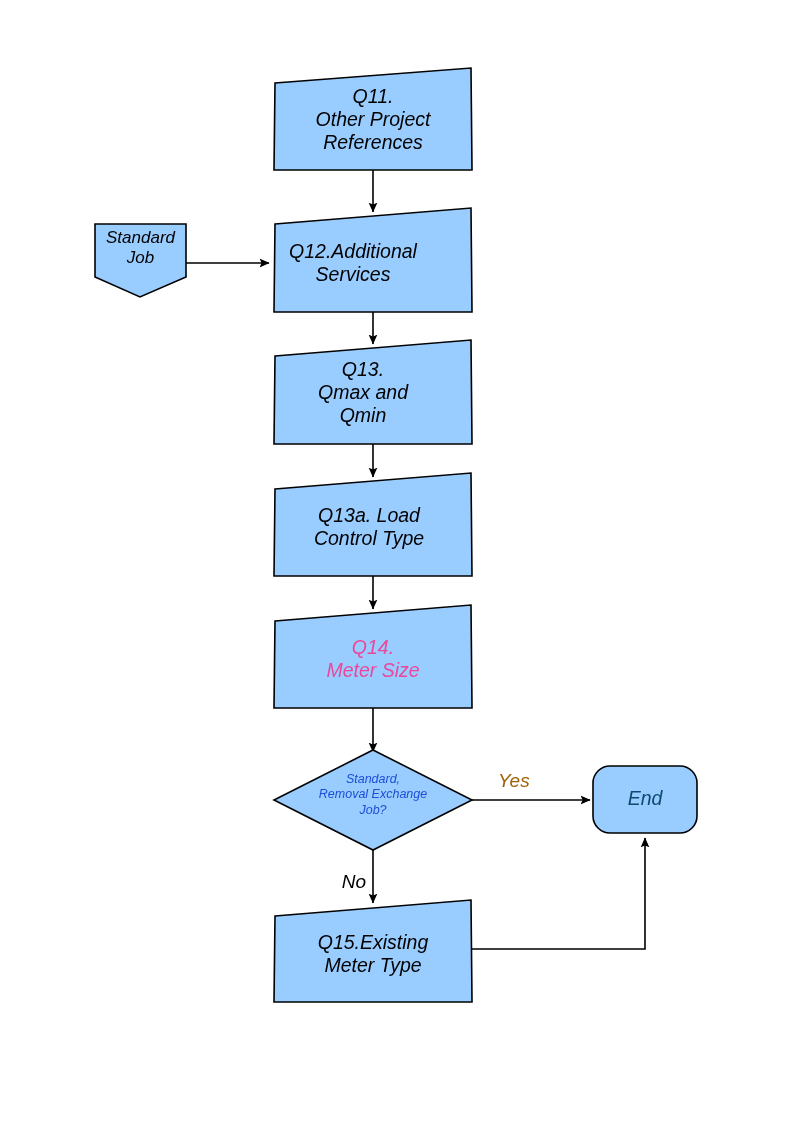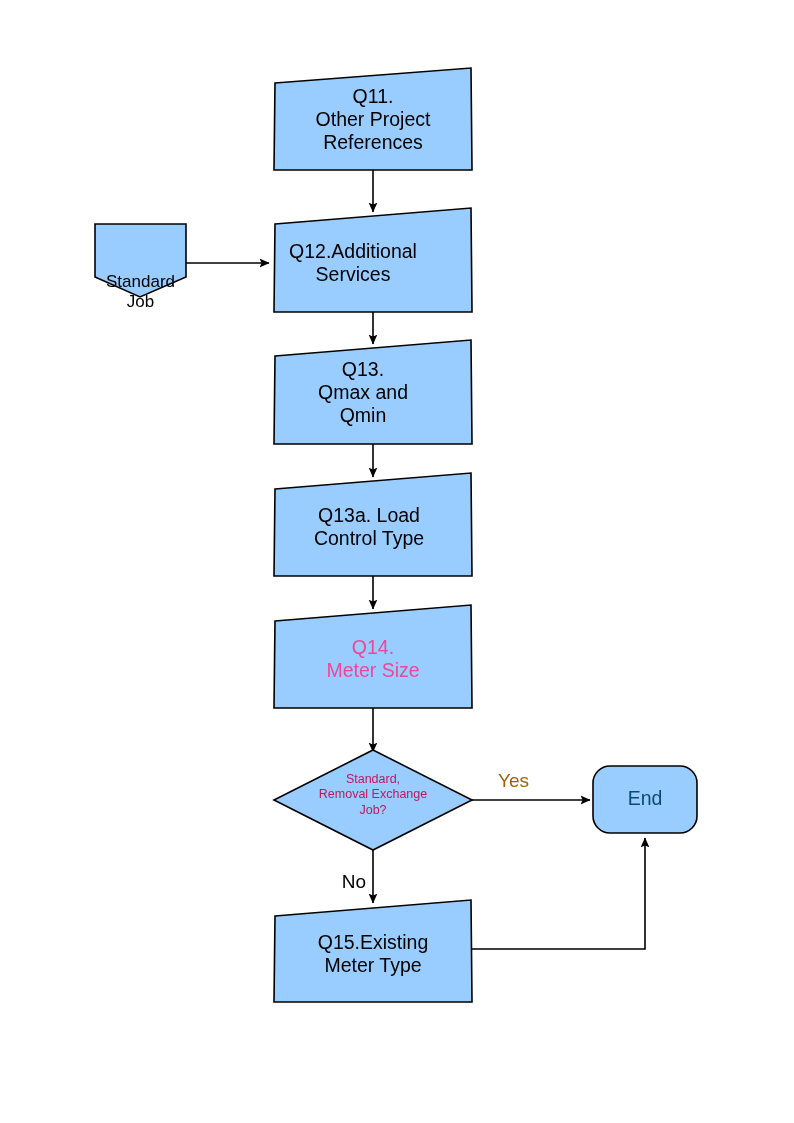--- a/index.html
+++ b/index.html
@@ -26,20 +26,21 @@
 
   
   .node-label {
     position: absolute;
     text-align: center;
     color: #000000;
     line-height: 1.18;
     white-space: pre-line;
     pointer-events: none;
     font-family: "Liberation Sans", sans-serif;
+    font-style: italic;
   }
   .lbl-main   { font-size: 19.5px; }
   .lbl-small  { font-size: 17px;   }
   .lbl-tiny   { font-size: 12.5px; line-height: 1.22; }
   .edge-label { font-size: 19px;   }
 
   .hit {
     position: absolute;
     background: transparent;
   }
@@ -95,37 +96,37 @@
     <rect x="593" y="766" width="104" height="67" rx="17" ry="17"></rect>
 
     <path d="M 275,916 L 471,900 L 472,1002 L 274,1002 Z"></path>
   </g>
 </svg>
 
 <div class="node-label lbl-main" style="left: 274px; top: 85px; width: 198px; color: rgb(0, 0, 0);">Q11.
 Other Project
 References</div>
 
-<div class="node-label lbl-small" style="left: 95px; top: 228px; width: 91px; color: rgb(0, 0, 0); margin-top: 44px;">Standard
+<div class="node-label lbl-small" style="left: 95px; top: 228px; width: 91px; color: rgb(0, 0, 0);">Standard
 Job</div>
 
 <div class="node-label lbl-main" style="left: 274px; top: 240px; width: 158px; color: rgb(0, 0, 0);">Q12.Additional
 Services</div>
 
 <div class="node-label lbl-main" style="left: 274px; top: 358px; width: 178px; color: rgb(0, 0, 0);">Q13.
 Qmax and
 Qmin</div>
 
 <div class="node-label lbl-main" style="left: 274px; top: 504px; width: 190px; color: rgb(0, 0, 0);">Q13a. Load
 Control Type</div>
 
 <div class="node-label lbl-main" style="left: 274px; top: 636px; width: 198px; color: #ec4899;">Q14.
 Meter Size</div>
 
-<div class="node-label lbl-tiny" style="left: 274px; top: 772px; width: 198px; color: #be185d;">Standard,
+<div class="node-label lbl-tiny" style="left: 274px; top: 772px; width: 198px; color: #1d4ed8;">Standard,
 Removal Exchange
 Job?</div>
 
 <div class="node-label lbl-main" style="left: 593px; top: 787px; width: 104px; color: #0c4a6e;">End</div>
 
 <div class="node-label lbl-main" style="left: 274px; top: 931px; width: 198px; color: rgb(0, 0, 0);">Q15.Existing
 Meter Type</div>
 
 <div class="node-label edge-label" style="left: 498px; top: 770px; width: 52px; text-align: left; color: #a16207;">Yes</div>
 

